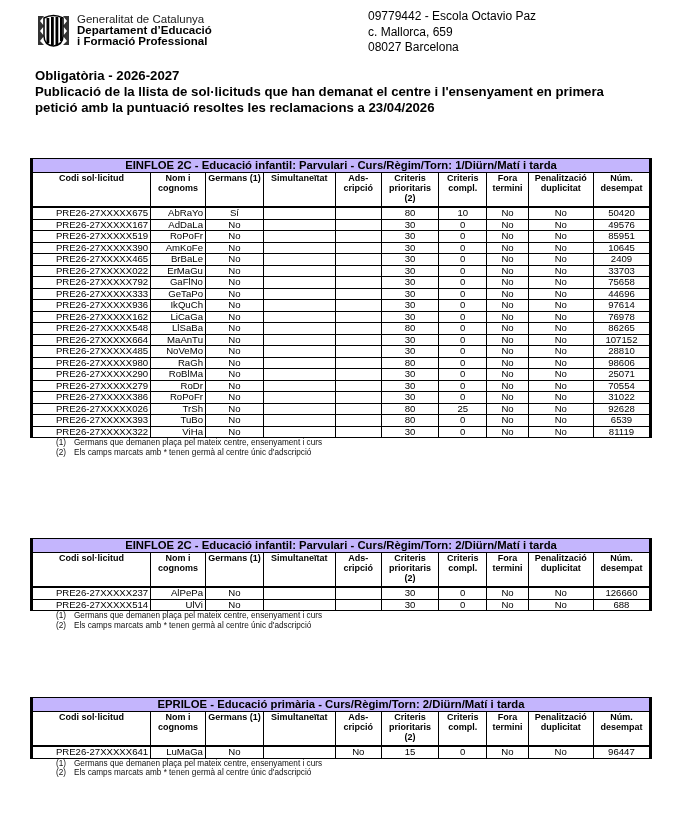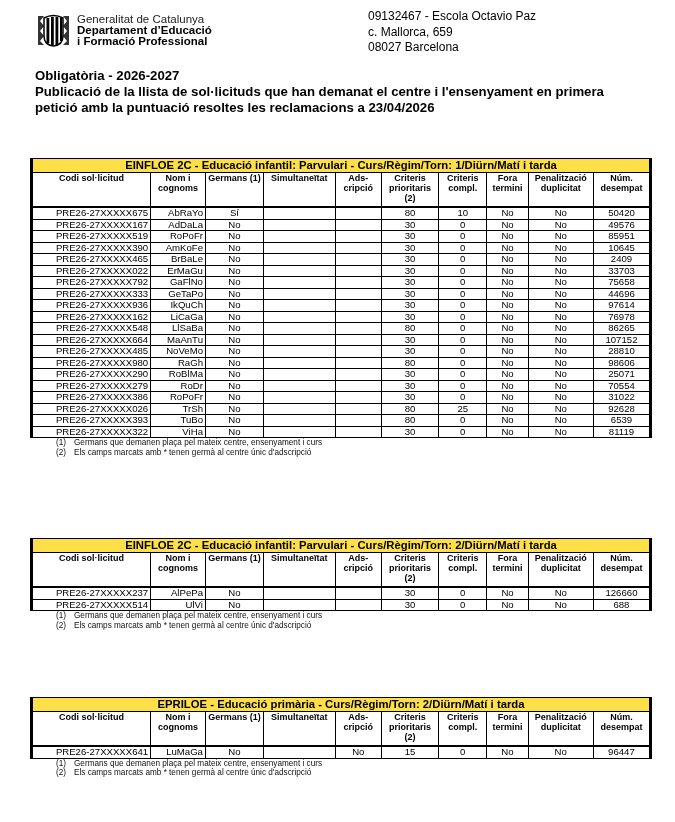--- a/index.html
+++ b/index.html
@@ -7,21 +7,21 @@
   .logo { position:absolute; left:36px; top:14px; display:flex; align-items:center; }
   .logo-mark { width:35px; height:33px; position:relative; margin-right:6px; }
   .logo-text { font-size:11.5px; line-height:11px; }
   .logo-text .l1 { font-weight:normal; color:#222; }
   .logo-text .l2, .logo-text .l3 { font-weight:bold; }
   .school { position:absolute; left:368px; top:9px; font-size:12px; line-height:15.5px; font-family:"Liberation Sans", sans-serif; }
   .title-block { position:absolute; left:35px; top:68px; font-size:13.2px; font-weight:bold; line-height:16px; width:620px; }
   .tbl-wrap { position:absolute; left:30px; width:622px; }
   table.grid { border-collapse:collapse; width:622px; table-layout:fixed; font-size:9.6px; }
   table.grid td, table.grid th { border:1px solid #000; padding:0 2px; line-height:10.5px; overflow:hidden; white-space:nowrap; }
-  table.grid .cap td { background:#fde047; font-weight:bold; font-size:11.3px; text-align:center; height:13px; border-left:3px solid #000; border-right:3px solid #000; border-top:1px solid #000; }
+  table.grid .cap td { background:#c4b5fd; font-weight:bold; font-size:11.3px; text-align:center; height:13px; border-left:3px solid #000; border-right:3px solid #000; border-top:1px solid #000; }
   table.grid th { font-weight:bold; font-size:9px; vertical-align:top; text-align:center; height:33px; line-height:10px; white-space:normal; border-bottom:2px solid #000; }
   table.grid th.left { text-align:center; }
   table.grid td { height:10px; text-align:center; font-size:9.6px; }
   table.grid td.left { text-align:right; padding-left:4px; }
   table.grid tr > *:first-child { border-left:3px solid #000; }
   table.grid tr > *:last-child { border-right:3px solid #000; }
   .notes { font-size:8.2px; line-height:9.5px; padding-left:26px; color:#111; }
   .notes span.n { display:inline-block; width:18px; }
 </style>
 </head>
@@ -41,21 +41,21 @@
     </svg>
   </div>
   <div class="logo-text">
     <div class="l1">Generalitat de Catalunya</div>
     <div class="l2">Departament d’Educació</div>
     <div class="l3">i Formació Professional</div>
   </div>
 </div>
 
 <div class="school">
-  <div>09132467 - Escola Octavio Paz</div>
+  <div>09779442 - Escola Octavio Paz</div>
   <div>c. Mallorca, 659</div>
   <div>08027 Barcelona</div>
 </div>
 
 <div class="title-block">
   <div>Obligatòria - 2026-2027</div>
   <div>Publicació de la llista de sol·licituds que han demanat el centre i l'ensenyament en primera</div>
   <div>petició amb la puntuació resoltes les reclamacions a 23/04/2026</div>
 </div>
 

